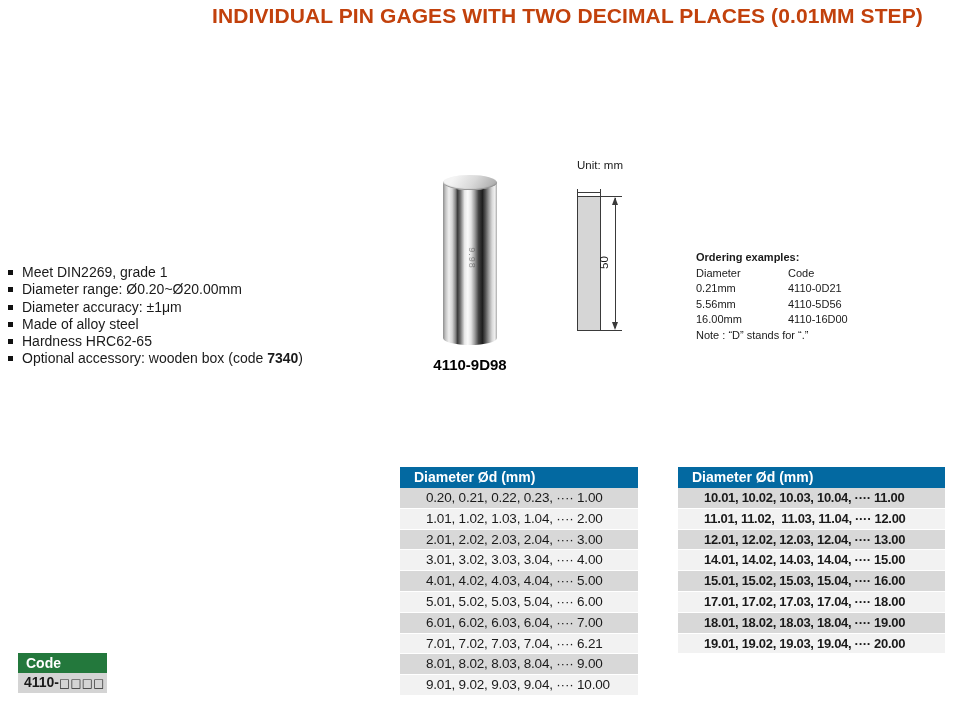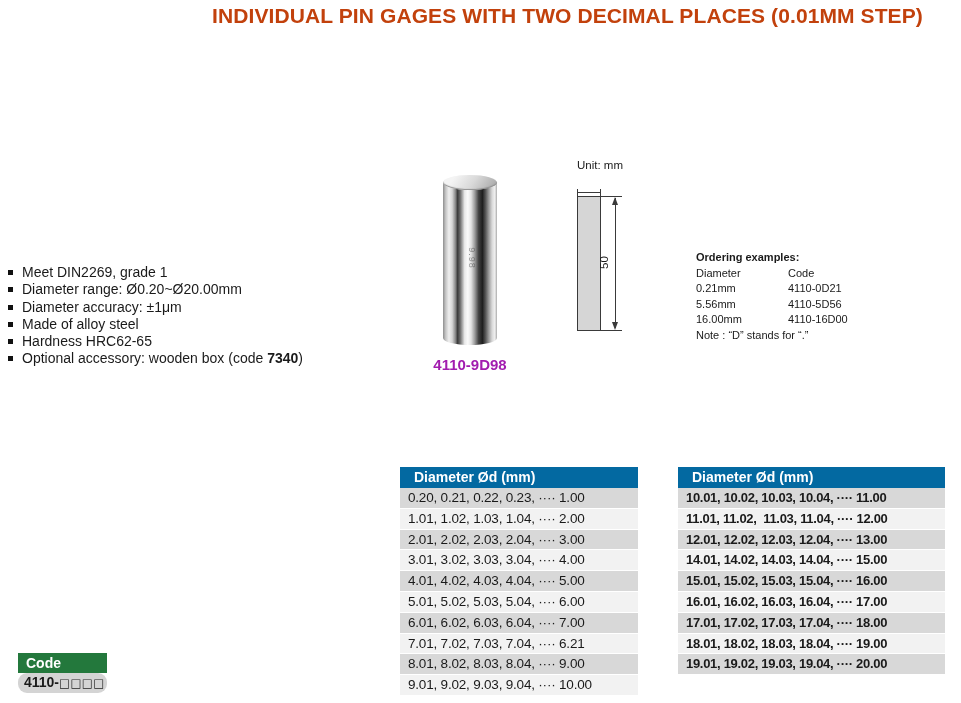--- a/index.html
+++ b/index.html
@@ -36,21 +36,21 @@
       #3a3a3a 27%, #6f6f6f 32%, #e9e9e9 40%, #fbfbfb 46%, #e3e3e3 52%,
       #9a9a9a 59%, #414141 66%, #1e1e1e 73%, #585858 79%, #9d9d9d 85%,
       #d9d9d9 91%, #f0f0f0 96%, #a9a9a9 100%);
   }
   .pin-engraving {
     position:absolute; left:18px; top:78px; transform:rotate(90deg);
     font-size:9px; color:rgba(70,70,70,0.55); letter-spacing:1px; z-index:3;
   }
   .pin-label {
     position:absolute; left:418px; top:356px; width:104px; text-align:center;
-    font-weight:bold; font-size:15px; color:#a21caf;
+    font-weight:bold; font-size:15px; color:#000000;
   }
   
   .unit-label { position:absolute; left:577px; top:159px; font-size:11.5px; }
   .dia-label  { position:absolute; left:577px; top:175px; width:24px; text-align:center; font-size:11.5px;margin-top:32px; }
   .dim-h      { position:absolute; left:577px; top:192px; width:24px; height:1px; background:#3a3a3a; }
   .dim-h-tick { position:absolute; top:189px; width:1px; height:7px; background:#3a3a3a; }
   .draw-rect  {
     position:absolute; left:577px; top:196px; width:24px; height:135px;
     background:#d6d6d6; border:1px solid #3a3a3a;
   }
@@ -76,35 +76,35 @@
   .ord-col1 { display:inline-block; width:92px; }
   
   .dtable { position:absolute; top:467px; }
   .t-left  { left:400px; width:238px; }
   .t-right { left:678px; width:267px; }
   .thead {
     height:21px; line-height:21px; padding-left:14px;
     font-size:14px; font-weight:bold; color:#ffffff; background:#0369a1;
   }
   .trow {
-    height:20.8px; line-height:19.8px; padding-left:8px; font-size:13.5px;
+    height:20.8px; line-height:19.8px; padding-left:26px; font-size:13.5px;
     letter-spacing:-0.2px; white-space:pre; border-bottom:1px solid #ffffff;
   }
   .t-right .trow { font-size:13px; letter-spacing:-0.3px;font-weight:bold; }
   .trow:nth-child(even) { background:#d8d8d8; }
   .trow:nth-child(odd)  { background:#f2f2f2; }
   
   .code-head {
     position:absolute; left:18px; top:653px; width:89px; height:20px;
     line-height:20px; padding-left:8px; background:#23783c; color:#fff;
     font-weight:bold; font-size:14px;
   }
   .code-val {
     position:absolute; left:18px; top:673px; width:89px; height:20px;
-    line-height:19px; padding-left:6px; background:#d4d4d4; font-size:14px;border-radius:9px;
+    line-height:19px; padding-left:6px; background:#d4d4d4; font-size:14px;
   }
   .boxes { font-family:"DejaVu Sans", sans-serif; font-size:11.5px; letter-spacing:0.5px; color:#222; }
 </style>
 </head>
 <body>
 
 <div id="page">
 
   <div class="title">INDIVIDUAL PIN GAGES WITH TWO DECIMAL PLACES (0.01MM STEP)</div>
 
@@ -160,21 +160,20 @@
     <div class="trow">9.01, 9.02, 9.03, 9.04, ···· 10.00</div>
   </div>
 
   <div class="dtable t-right">
     <div class="thead">Diameter Ød (mm)</div>
     <div class="trow">10.01, 10.02, 10.03, 10.04, ···· 11.00</div>
     <div class="trow">11.01, 11.02,  11.03, 11.04, ···· 12.00</div>
     <div class="trow">12.01, 12.02, 12.03, 12.04, ···· 13.00</div>
     <div class="trow">14.01, 14.02, 14.03, 14.04, ···· 15.00</div>
     <div class="trow">15.01, 15.02, 15.03, 15.04, ···· 16.00</div>
-    <div class="trow">16.01, 16.02, 16.03, 16.04, ···· 17.00</div>
     <div class="trow">17.01, 17.02, 17.03, 17.04, ···· 18.00</div>
     <div class="trow">18.01, 18.02, 18.03, 18.04, ···· 19.00</div>
     <div class="trow">19.01, 19.02, 19.03, 19.04, ···· 20.00</div>
   </div>
 
   <div class="code-head">Code</div>
   <div class="code-val"><span class="bold">4110-</span><span class="boxes">□□□□</span></div>
 
 </div>
 

